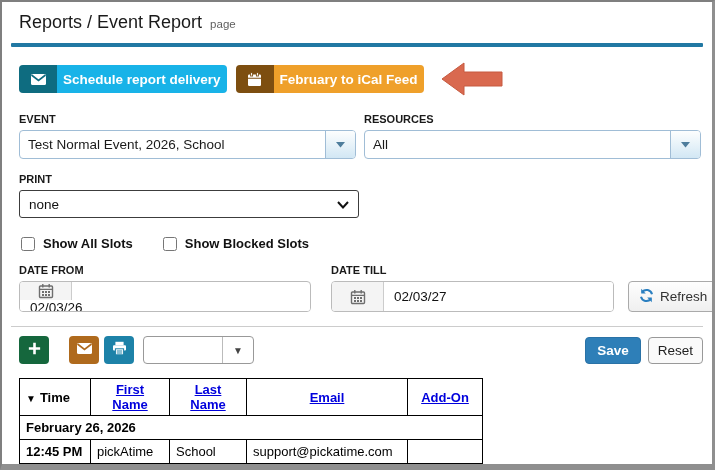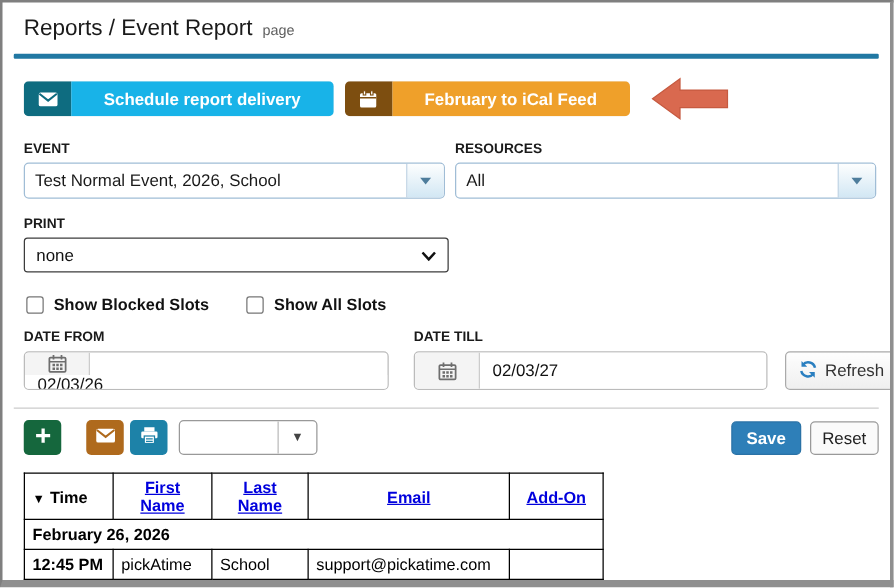--- a/index.html
+++ b/index.html
@@ -6,21 +6,21 @@
   body{width:715px;height:470px;font-family:"Liberation Sans","DejaVu Sans",sans-serif;}
   .frame{box-sizing:border-box;width:715px;height:470px;border:2px solid #7f7f7f;border-bottom:6px solid #8f8f8f;border-right:3px solid #8f8f8f;background:#fff;padding:8px 9px 0 9px;overflow:hidden;}
   .title-row{margin:2px 0 10px 8px;display:flex;align-items:baseline;gap:8px;}
   .title{font-size:18px;color:#1a1a1a;}
   .subtitle{font-size:11.5px;color:#5f5f5f;}
   .top-divider{height:4px;background:#2178a3;border-radius:1px;}
   
   .action-row{display:flex;align-items:center;margin:14px 0 0 8px;gap:9px;}
   .bigbtn{display:flex;align-items:stretch;border:0;padding:0;border-radius:4px;overflow:hidden;cursor:pointer;height:28px;font-family:inherit;}
   .bigbtn-icon{display:flex;align-items:center;justify-content:center;width:38px;}
-  .bigbtn-label{display:flex;align-items:center;padding:0 26px;font-size:13.5px;font-weight:bold;color:#fff;}
+  .bigbtn-label{display:flex;align-items:center;padding:0 6px;font-size:13.5px;font-weight:bold;color:#fff;}
   .cyan .bigbtn-label{background:#18b3e8;}
   .cyan .bigbtn-icon{background:#0e6c80;}
   .orange .bigbtn-label{background:#efa02a;}
   .orange .bigbtn-icon{background:#7d4e10;}
   .pointer-arrow{margin-left:8px;display:flex;align-items:center;}
   
   .field-label{font-size:11px;font-weight:bold;color:#1a1a1a;margin:0 0 5px 0;}
   .two-col{display:flex;gap:8px;margin:16px 0 0 8px;}
   .combo{box-sizing:border-box;width:337px;height:29px;border:1px solid #a0bdd6;border-radius:4px;display:flex;align-items:center;background:#fff;cursor:pointer;}
   .combo-text{flex:1;font-size:13.5px;color:#1a1a1a;padding:0 8px;white-space:nowrap;overflow:hidden;}
@@ -142,25 +142,25 @@
         <svg width="12" height="8" viewBox="0 0 12 8">
             <polyline points="1,1 6,6.5 11,1" fill="none" stroke="#111" stroke-width="2"></polyline>
           </svg>
       </span>
     </div>
   </div>
 
   <div class="check-row">
     <label class="check">
       <input type="checkbox" style="">
-      <span>Show Blocked Slots</span>
+      <span>Show All Slots</span>
     </label>
     <label class="check">
       <input type="checkbox" style="">
-      <span>Show All Slots</span>
+      <span>Show Blocked Slots</span>
     </label>
   </div>
 
   <div class="date-row">
     <div>
       <div class="field-label">DATE FROM</div>
       <div class="date-group dg-from">
         <button class="cal-btn">
           <svg width="16" height="16" viewBox="0 0 16 16">
               <rect x="1.5" y="3" width="13" height="11.5" rx="1" fill="none" stroke="#6e6e6e" stroke-width="1.4"></rect>

